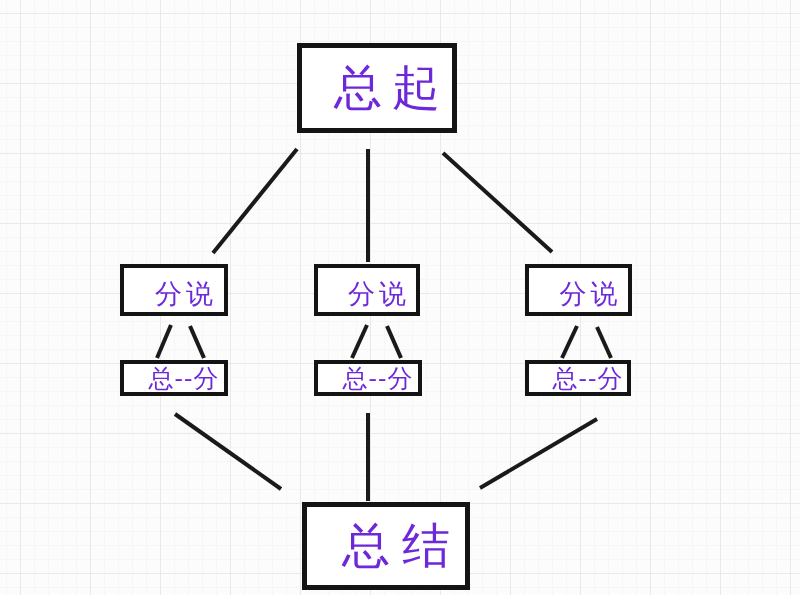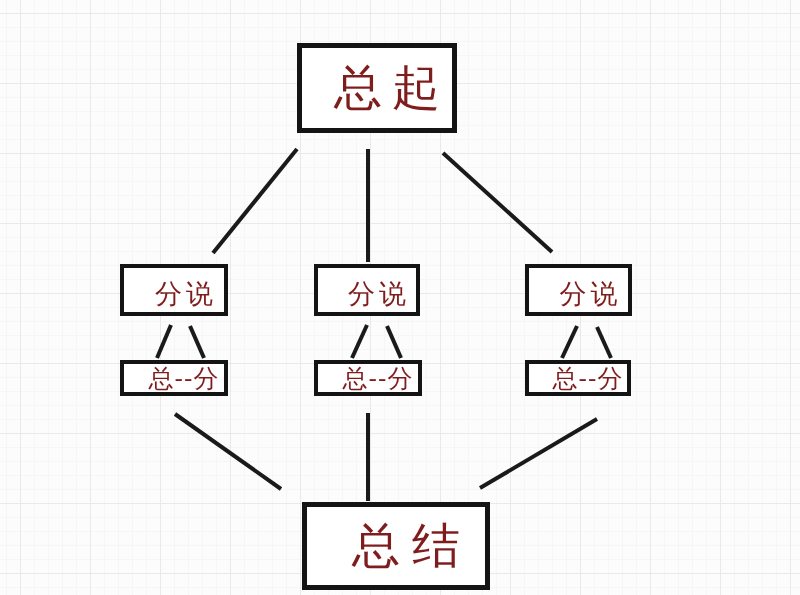--- a/index.html
+++ b/index.html
@@ -17,28 +17,28 @@
     background-size:70px 70px,70px 70px,14px 14px,14px 14px;
     background-position:20px 0,0 13px,6px 0,0 13px;
     font-family:"DejaVu Serif","Liberation Serif",serif;
   }
   .edges{position:absolute;left:0;top:0;width:800px;height:595px;}
   .edges line{stroke:#1a1a1a;stroke-width:4;stroke-linecap:butt;}
   .node{
     position:absolute;box-sizing:border-box;
     background:#ffffff;border:4px solid #141414;
     display:flex;align-items:center;justify-content:center;
-    color:#7f1d1d;white-space:nowrap;padding-left:20px;
+    color:#6d28d9;white-space:nowrap;padding-left:20px;
   }
   .node-top{
     left:297px;top:43px;width:160px;height:90px;
     border-width:5px;font-size:48px;letter-spacing:10px;text-indent:10px;
   }
   .node-bottom{
-    left:302px;top:502px;width:188px;height:88px;
+    left:302px;top:502px;width:168px;height:88px;
     border-width:5px;font-size:48px;letter-spacing:12px;text-indent:12px;
   }
   .node-branch{
     top:264px;height:52px;
     font-size:27px;letter-spacing:4px;text-indent:4px;align-items:flex-end;
   }
   .node-branch.c0{left:120px;width:108px;}
   .node-branch.c1{left:314px;width:106px;}
   .node-branch.c2{left:525px;width:107px;}
   .node-sub{

